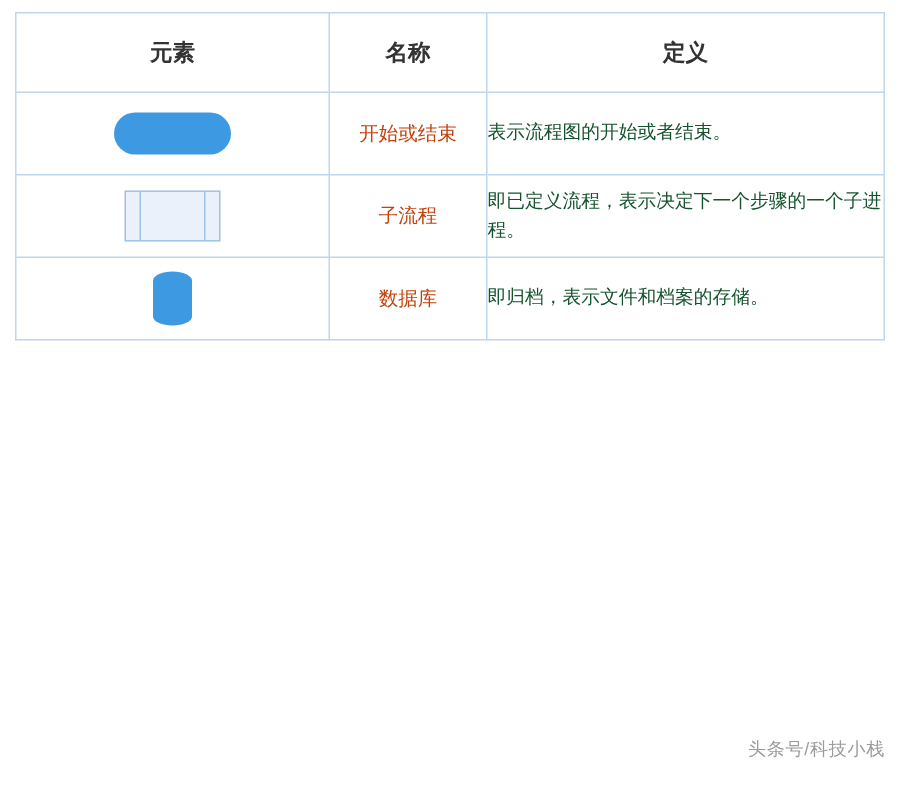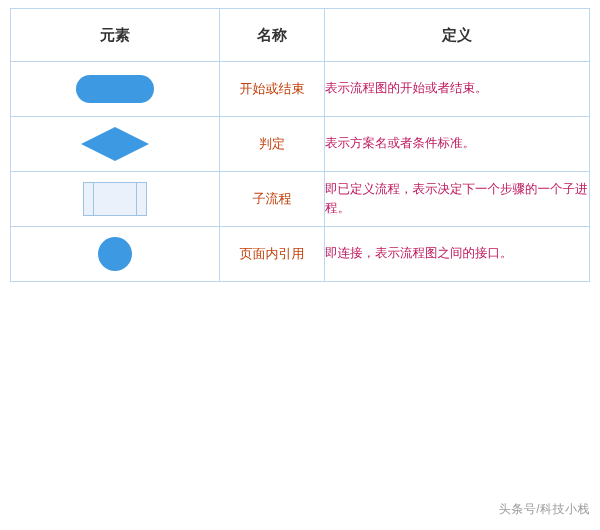--- a/index.html
+++ b/index.html
@@ -50,21 +50,21 @@
     height: 54px;
   }
   .cell-name {
     text-align: center;
     font-size: 13px;
     color: #c2410c;
   }
   .cell-def {
     font-size: 12.5px;
     line-height: 1.55;
-    color: #be185d;
+    color: #14532d;
     padding: 6px 10px 6px 12px;
     text-align: left;
   }
 
   
   .shapewrap {
     width: 100%;
     height: 54px;
     display: flex;
     align-items: center;
@@ -141,21 +141,21 @@
   .shp-onpage {
     width: 34px;
     height: 34px;
     border-radius: 50%;
     background: #3d9ae2;
   }
 
   #watermark {
     position: absolute;
     right: 10px;
-    bottom: 12px;
+    bottom: 22px;
     font-size: 12px;
     color: #9b9b9b;
     letter-spacing: 0.5px;
   }
 </style>
 </head>
 <body>
 
 <table id="sheet">
   <thead>
@@ -171,49 +171,40 @@
       <td class="cell-el">
         <div class="shapewrap">
           <div class="shp-terminator"></div>
         </div>
       </td>
       <td class="cell-name">开始或结束</td>
       <td class="cell-def">表示流程图的开始或者结束。</td>
     </tr>
 
 
-    <tr>
-      <td class="cell-el">
-        <div class="shapewrap">
-          <div class="shp-decision"></div>
-        </div>
-      </td>
-      <td class="cell-name">判定</td>
-      <td class="cell-def">表示方案名或者条件标准。</td>
-    </tr>
 
 
     <tr>
       <td class="cell-el">
         <div class="shapewrap">
           <div class="shp-subprocess"></div>
         </div>
       </td>
       <td class="cell-name">子流程</td>
       <td class="cell-def">即已定义流程，表示决定下一个步骤的一个子进程。</td>
     </tr>
 
-
-
     <tr>
       <td class="cell-el">
         <div class="shapewrap">
-          <div class="shp-onpage"></div>
+          <div class="shp-database"></div>
         </div>
       </td>
-      <td class="cell-name">页面内引用</td>
-      <td class="cell-def">即连接，表示流程图之间的接口。</td>
-    </tr>
+      <td class="cell-name">数据库</td>
+      <td class="cell-def">即归档，表示文件和档案的存储。</td>
+    </tr>
+
+
 
   </tbody>
 </table>
 
 <div id="watermark">头条号/科技小栈</div>
 
 </body></html>

